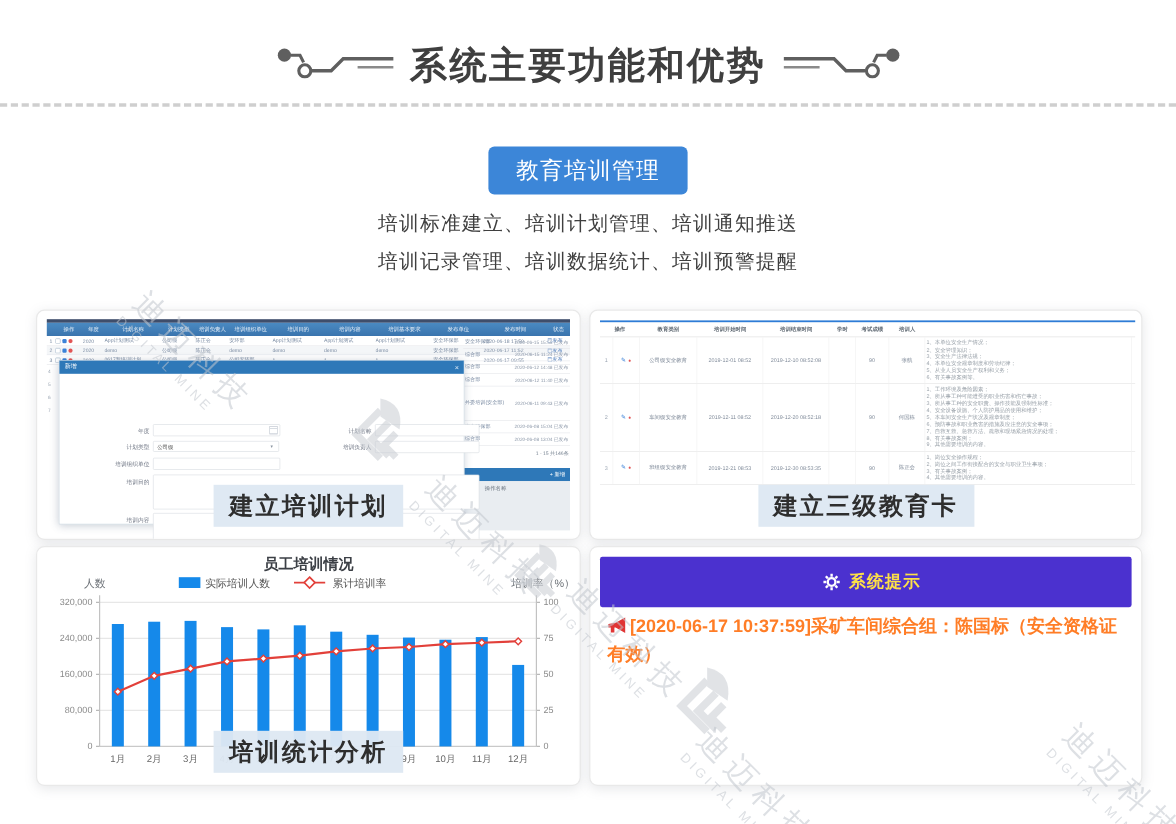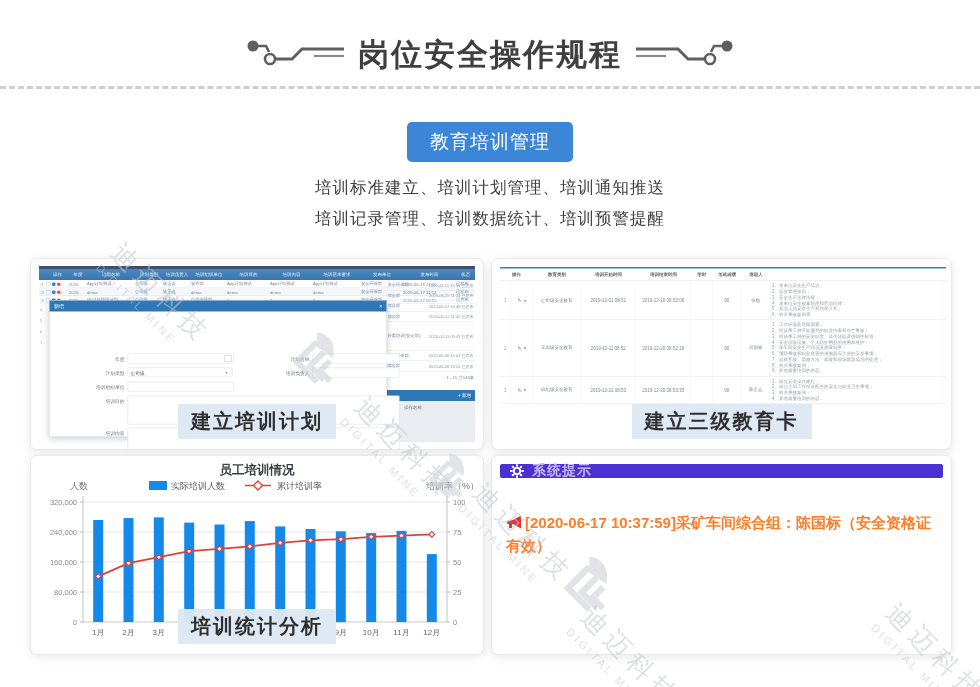--- a/index.html
+++ b/index.html
@@ -62,22 +62,22 @@
   .p2-table{left:16px;top:16px;width:892px;border-top:3px solid #2e7cd6;}
   .p2-head{display:flex;height:24px;align-items:center;border-bottom:1px solid #dcdcdc;}
   .p2-head span{font-size:9px;font-weight:bold;color:#5c6670;text-align:center;white-space:nowrap;overflow:hidden;}
   .p2-row{display:flex;border-bottom:1px solid #e3e3e3;}
   .p2-row>div{padding:4px 2px;box-sizing:border-box;border-right:1px solid #f0f0f0;}
   .p2-row .tx{font-size:9px;color:#7e8998;display:flex;align-items:center;justify-content:center;text-align:center;white-space:nowrap;overflow:hidden;}
   .p2-row .list{font-size:9px;color:#98a0a8;line-height:11.5px;text-align:left;}
   .p2-ops{display:flex;align-items:center;justify-content:center;gap:4px;}
   .p2-no{font-size:9px;color:#97a2b0;display:flex;align-items:center;justify-content:center;}
   
-  .al-bar{position:absolute;left:8px;top:8px;right:8px;height:14px;background:#4b31cf;border-radius:2px;
-          display:flex;align-items:center;color:#c4b5fd;}
+  .al-bar{position:absolute;left:8px;top:8px;right:8px;height:42px;background:#4b31cf;border-radius:2px;
+          display:flex;align-items:center;color:#fde047;justify-content:center;}
   .al-bar .t{font-size:14px;font-weight:bold;letter-spacing:1px;margin-left:7px;}
   .al-msg{position:absolute;left:14px;top:40px;width:432px;font-size:15px;line-height:23px;
           font-weight:600;color:#ff7d26;}
   
   .wm{position:absolute;z-index:5;pointer-events:none;opacity:.55;}
   .wm-t{transform:rotate(45deg);transform-origin:0 0;color:#c2c7ce;white-space:nowrap;}
   .wm-t .cjk{font-size:26px;letter-spacing:6px;display:block;}
   .wm-t .lat{font-size:11px;letter-spacing:3px;display:block;margin-top:1px;}
 </style>
 </head>
@@ -86,21 +86,21 @@
 <div class="stage">
 
   <div class="hd">
     <svg width="100" height="34" viewBox="0 0 100 34">
       <circle cx="9" cy="8" r="5.5" fill="#5f5f5f"></circle>
       <path d="M14 8 L22 8 L25 14" fill="none" stroke="#5f5f5f" stroke-width="2.6"></path>
       <circle cx="26" cy="21" r="5" fill="#fff" stroke="#5f5f5f" stroke-width="2.6"></circle>
       <path d="M32 21 L48 21 L58 11 L100 11" fill="none" stroke="#5f5f5f" stroke-width="2.8"></path>
       <path d="M70 18 L100 18" fill="none" stroke="#8a8a8a" stroke-width="2.2"></path>
     </svg>
-    <h1>岗位安全操作规程</h1>
+    <h1>系统主要功能和优势</h1>
     <svg width="100" height="34" viewBox="0 0 100 34" style="transform:scaleX(-1)">
       <circle cx="9" cy="8" r="5.5" fill="#5f5f5f"></circle>
       <path d="M14 8 L22 8 L25 14" fill="none" stroke="#5f5f5f" stroke-width="2.6"></path>
       <circle cx="26" cy="21" r="5" fill="#fff" stroke="#5f5f5f" stroke-width="2.6"></circle>
       <path d="M32 21 L48 21 L58 11 L100 11" fill="none" stroke="#5f5f5f" stroke-width="2.8"></path>
       <path d="M70 18 L100 18" fill="none" stroke="#8a8a8a" stroke-width="2.2"></path>
     </svg>
   </div>
   <div class="dashed"></div>
 

